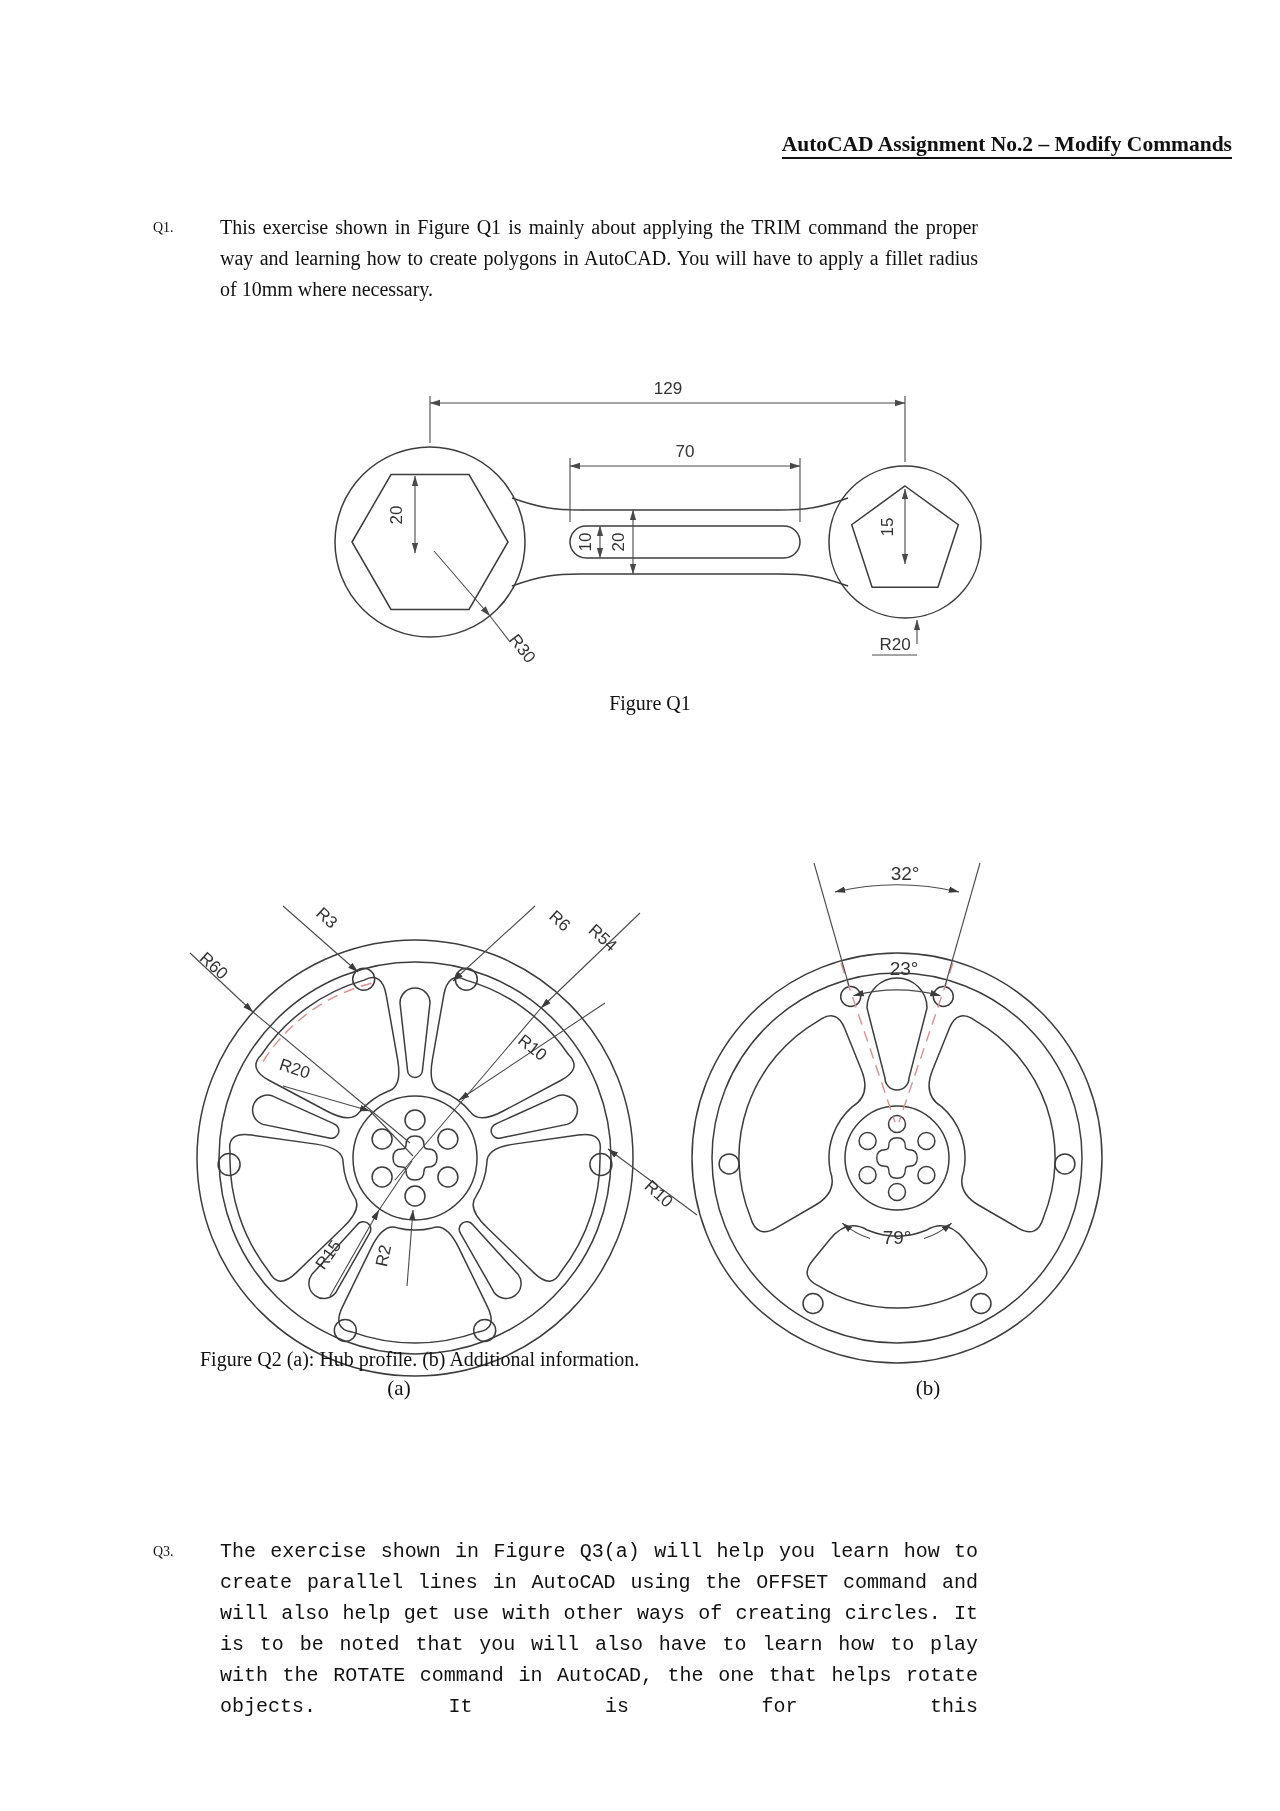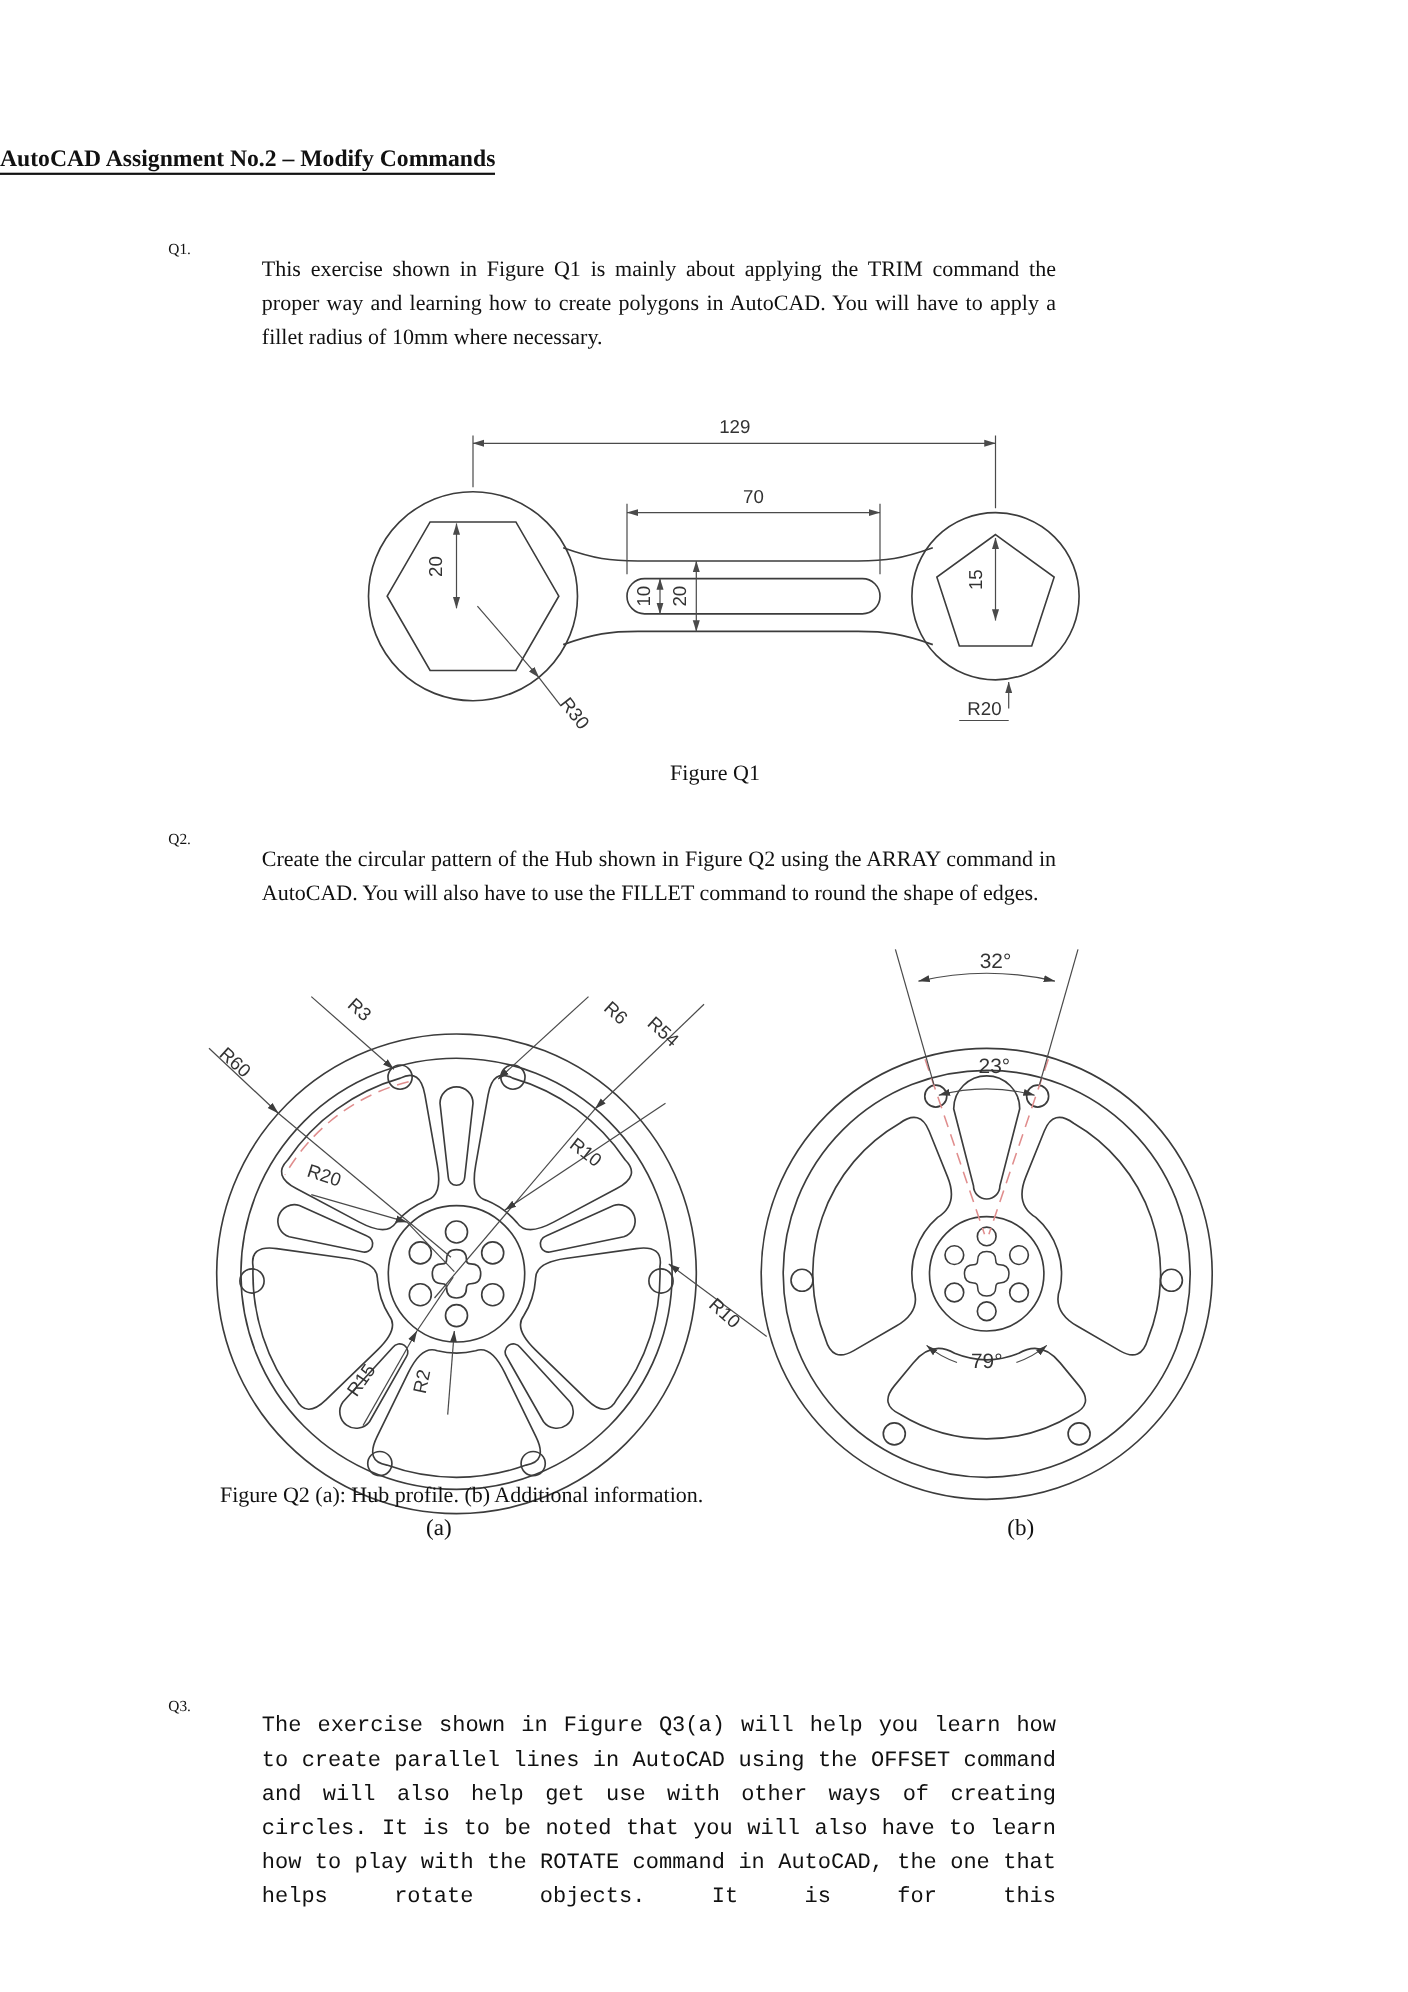--- a/index.html
+++ b/index.html
@@ -1,23 +1,23 @@
 <!DOCTYPE html>
 <html><head>
 <meta charset="utf-8">
 <style>
   html,body{margin:0;padding:0;background:#ffffff;}
   .page{position:relative;width:1280px;height:1811px;background:#fff;overflow:hidden;
         font-family:"Liberation Serif", serif;color:#111;}
-  .title{position:absolute;top:132px;left:0;width:1232px;text-align:left;
+  .title{position:absolute;top:132px;left:0;width:1232px;text-align:right;
          font-size:21.5px;font-weight:bold;}
   .title span{border-bottom:2px solid #111;padding-bottom:1px;}
   .para{position:absolute;left:133px;width:845px;display:flex;}
   .qnum{width:67px;flex:none;font-size:14px;line-height:31px;margin-left:20px;}
-  .qtext{flex:1;margin:18px;font-size:20px;line-height:31px;text-align:justify;}
+  .qtext{flex:1;margin:0;font-size:20px;line-height:31px;text-align:justify;}
   .qtext.cont{text-align-last:justify;font-family:Liberation Mono, monospace;}
   .figcap{position:absolute;font-size:20px;}
   svg{position:absolute;}
   svg .ln{fill:none;stroke:#3c3c3c;stroke-width:1.5;}
   svg .dim{fill:none;stroke:#4a4a4a;stroke-width:1.1;}
   svg .red{fill:none;stroke:#e08d8d;stroke-width:1.4;stroke-dasharray:11 7;}
   svg text{fill:#333;stroke:none;font-family:"Liberation Sans", sans-serif;font-size:17px;text-anchor:middle;}
   svg text.ang{font-size:19px;}
   svg text.cap{font-family:"Liberation Serif", serif;font-size:21px;fill:#111;}
 </style>
@@ -82,24 +82,20 @@
       <text transform="translate(258,334) rotate(52)">R30</text>
 
       <line class="dim" x1="657" y1="326" x2="657" y2="302" marker-end="url(#arr1)"></line>
       <text x="635" y="332">R20</text>
       <line class="dim" x1="612" y1="337" x2="657" y2="337"></line>
     </g>
   </svg>
 
   <div class="figcap" style="top:692px;left:0;width:1300px;text-align:center">Figure Q1</div>
 
-  <div class="para" style="top:748px">
-    <div class="qnum">Q2.</div>
-    <p class="qtext">Create the circular pattern of the Hub shown in Figure Q2 using the ARRAY command in AutoCAD. You will also have to use the FILLET command to round the shape of edges.</p>
-  </div>
 
   <svg style="left:135px;top:855px" width="1010" height="555" viewBox="0 0 1010 555">
     <defs>
       <marker id="arr2" markerWidth="11" markerHeight="8" refX="10.2" refY="4" orient="auto" markerUnits="userSpaceOnUse">
         <path d="M0 0.8 L10.5 4 L0 7.2 Z" fill="#3c3c3c"></path>
       </marker>
       <marker id="arr2s" markerWidth="11" markerHeight="8" refX="10.2" refY="4" orient="auto-start-reverse" markerUnits="userSpaceOnUse">
         <path d="M0 0.8 L10.5 4 L0 7.2 Z" fill="#3c3c3c"></path>
       </marker>
       <path id="slotA" d="M -15 -155 A 15 15 0 0 1 15 -155 L 7.5 -88 A 7.5 7.5 0 0 1 -7.5 -88 Z"></path>

